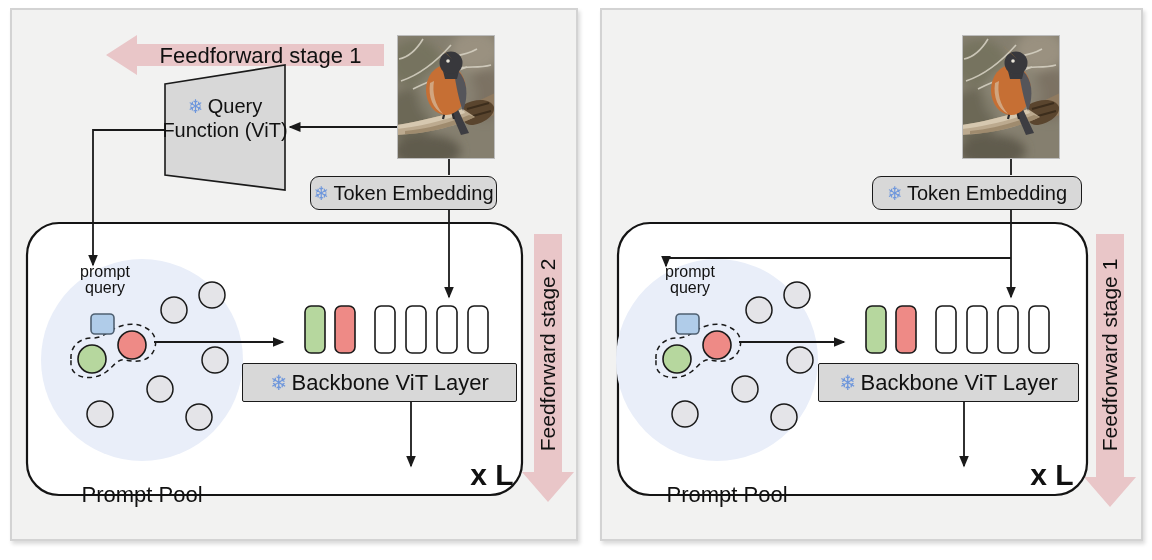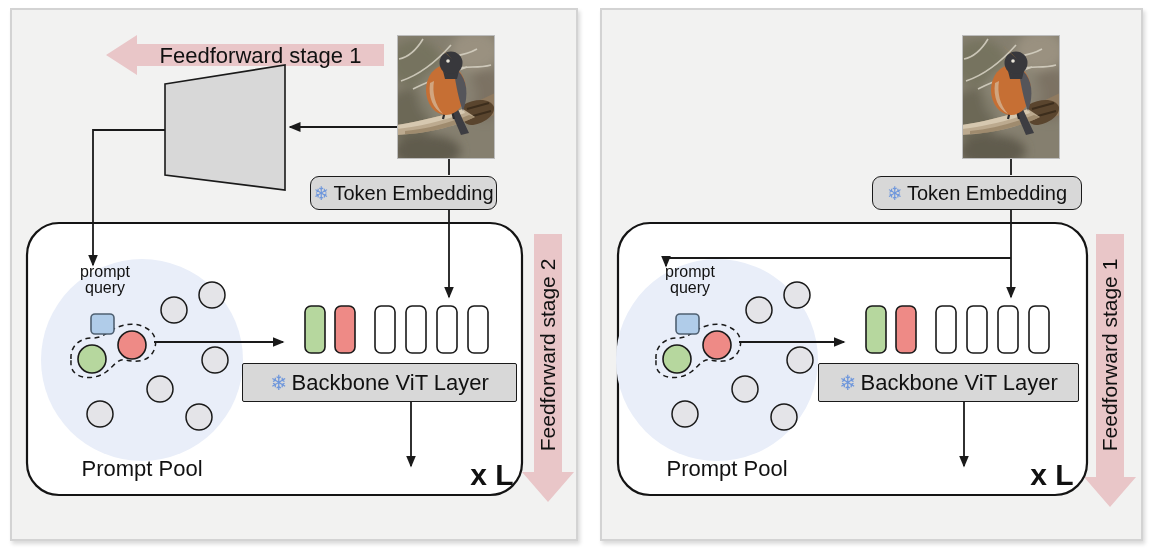--- a/index.html
+++ b/index.html
@@ -12,21 +12,21 @@
   .layer{position:absolute;left:0;top:0;}
   .lbl{position:absolute;line-height:1.15;}
   .snow{color:#6d96dc;font-family:"DejaVu Sans",sans-serif;margin-right:4px;font-size:0.95em;}
   .top-arrow-label{left:125px;top:33px;width:247px;text-align:center;font-size:22px;}
   .qf-label{left:150px;top:84px;width:126px;text-align:center;font-size:20px;line-height:1.2;}
   .gray-box{position:absolute;display:flex;align-items:center;justify-content:center;
             background:#d8d8d8;border:1.6px solid #1a1a1a;box-sizing:border-box;white-space:nowrap;}
   .te-box{border-radius:9px;font-size:20px;height:34px;top:166px;}
   .bb-box{border-radius:2px;font-size:22px;height:39px;top:353px;}
   .pq-label{top:254px;width:80px;text-align:center;font-size:16px;line-height:0.98;}
-  .pool-label{top:446px;width:200px;text-align:center;font-size:22px;}
+  .pool-label{top:472px;width:200px;text-align:center;font-size:22px;}
   .xl-label{top:448px;width:60px;text-align:center;font-size:30px;font-weight:bold;}
   .side-label{position:absolute;white-space:nowrap;font-size:21px;
               transform:translate(-50%,-50%) rotate(-90deg);}
   .caption{position:absolute;left:0;top:492px;width:100%;text-align:center;font-size:27px;}
 </style>
 </head>
 <body>
 
 <div class="stage">
 
@@ -124,20 +124,23 @@
         <path d="M399 392 L399 456" marker-end="url(#ahL)"></path>
       </g>
 
       <polygon points="153,74 273,55 273,180 153,165" fill="#d8d8d8" stroke="#1a1a1a" stroke-width="1.6"></polygon>
 
       <use href="#bird-art" x="385" y="25"></use>
     </svg>
 
     <div class="lbl top-arrow-label">Feedforward stage 1</div>
 
+    <div class="lbl qf-label">
+      <span class="snow">❄</span><span>Query Function (ViT)</span>
+    </div>
 
     <div class="gray-box te-box" style="left:298px;width:187px;">
       <span class="snow">❄</span>
         <span>Token Embedding</span>
     </div>
 
     <div class="lbl pq-label" style="left:53px;">prompt query</div>
 
     <div class="gray-box bb-box" style="left:230px;width:275px;">
       <span class="snow">❄</span>

